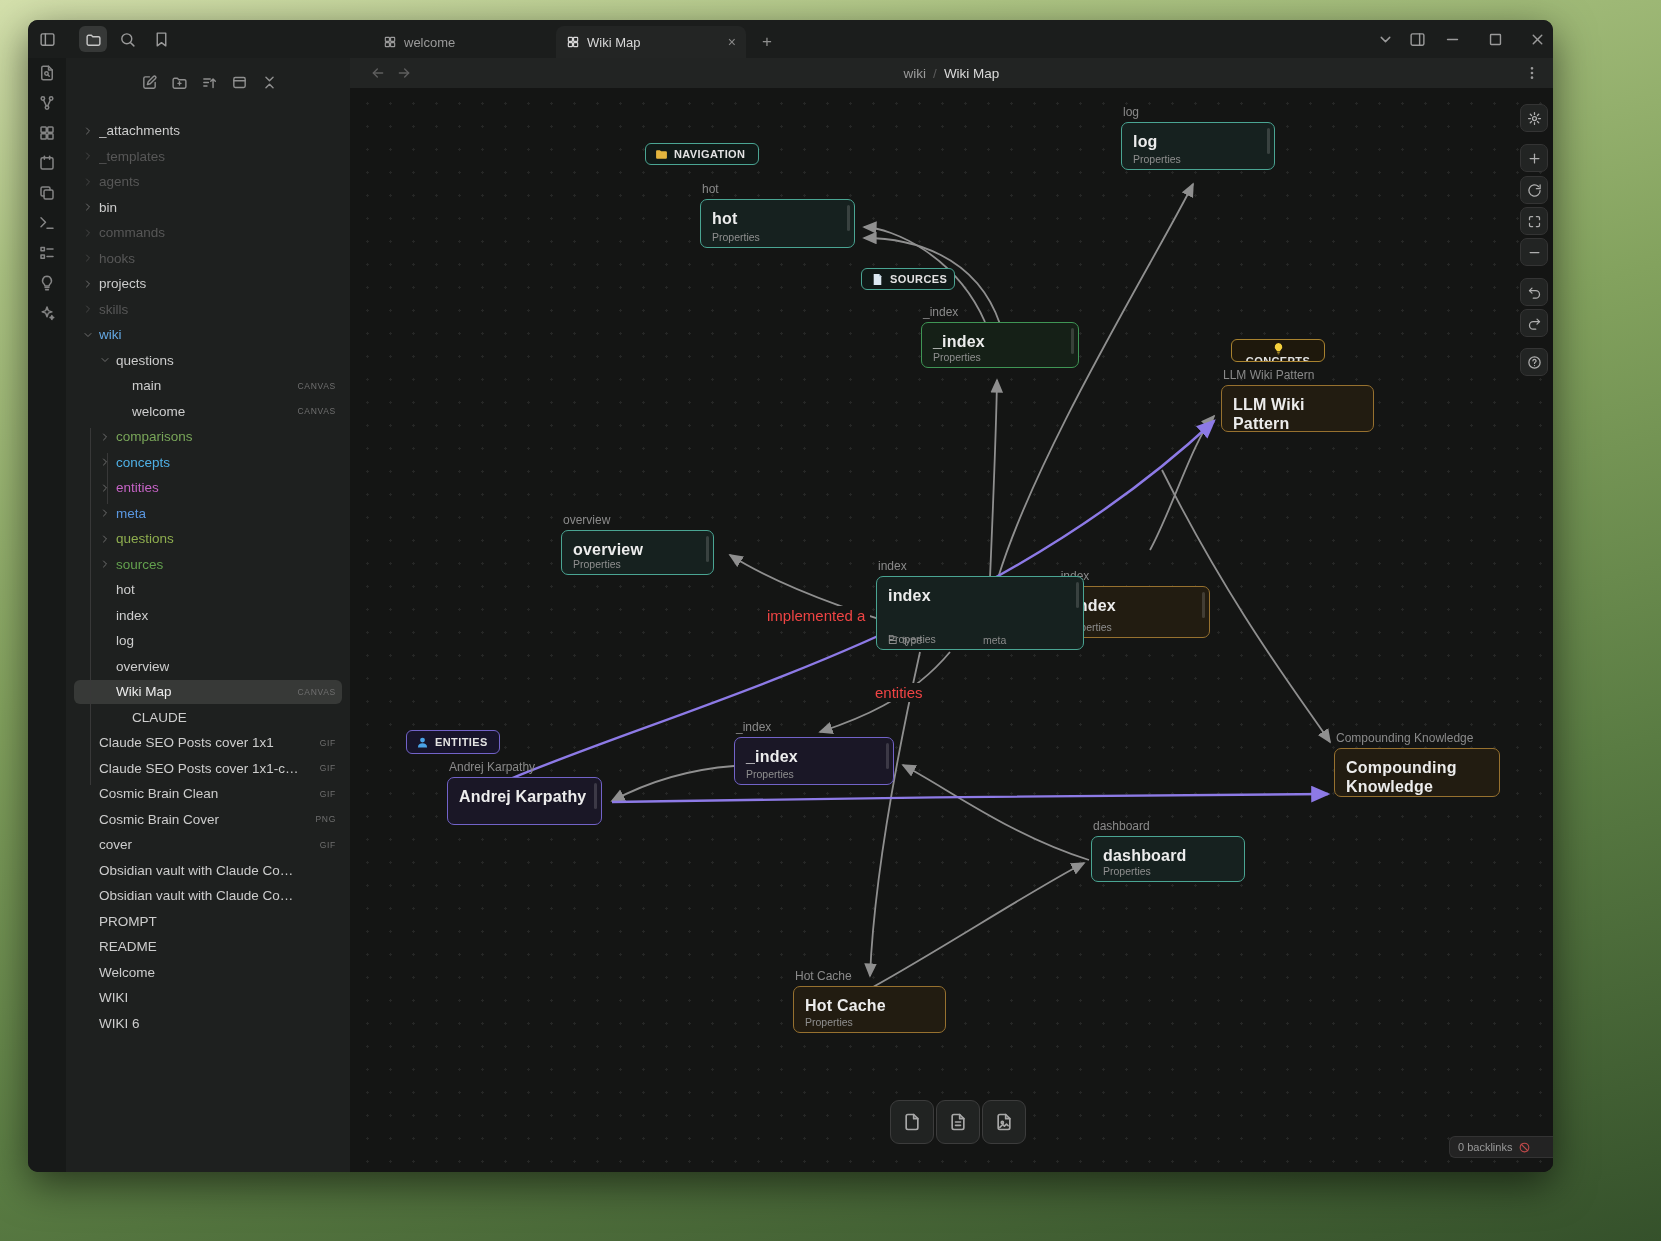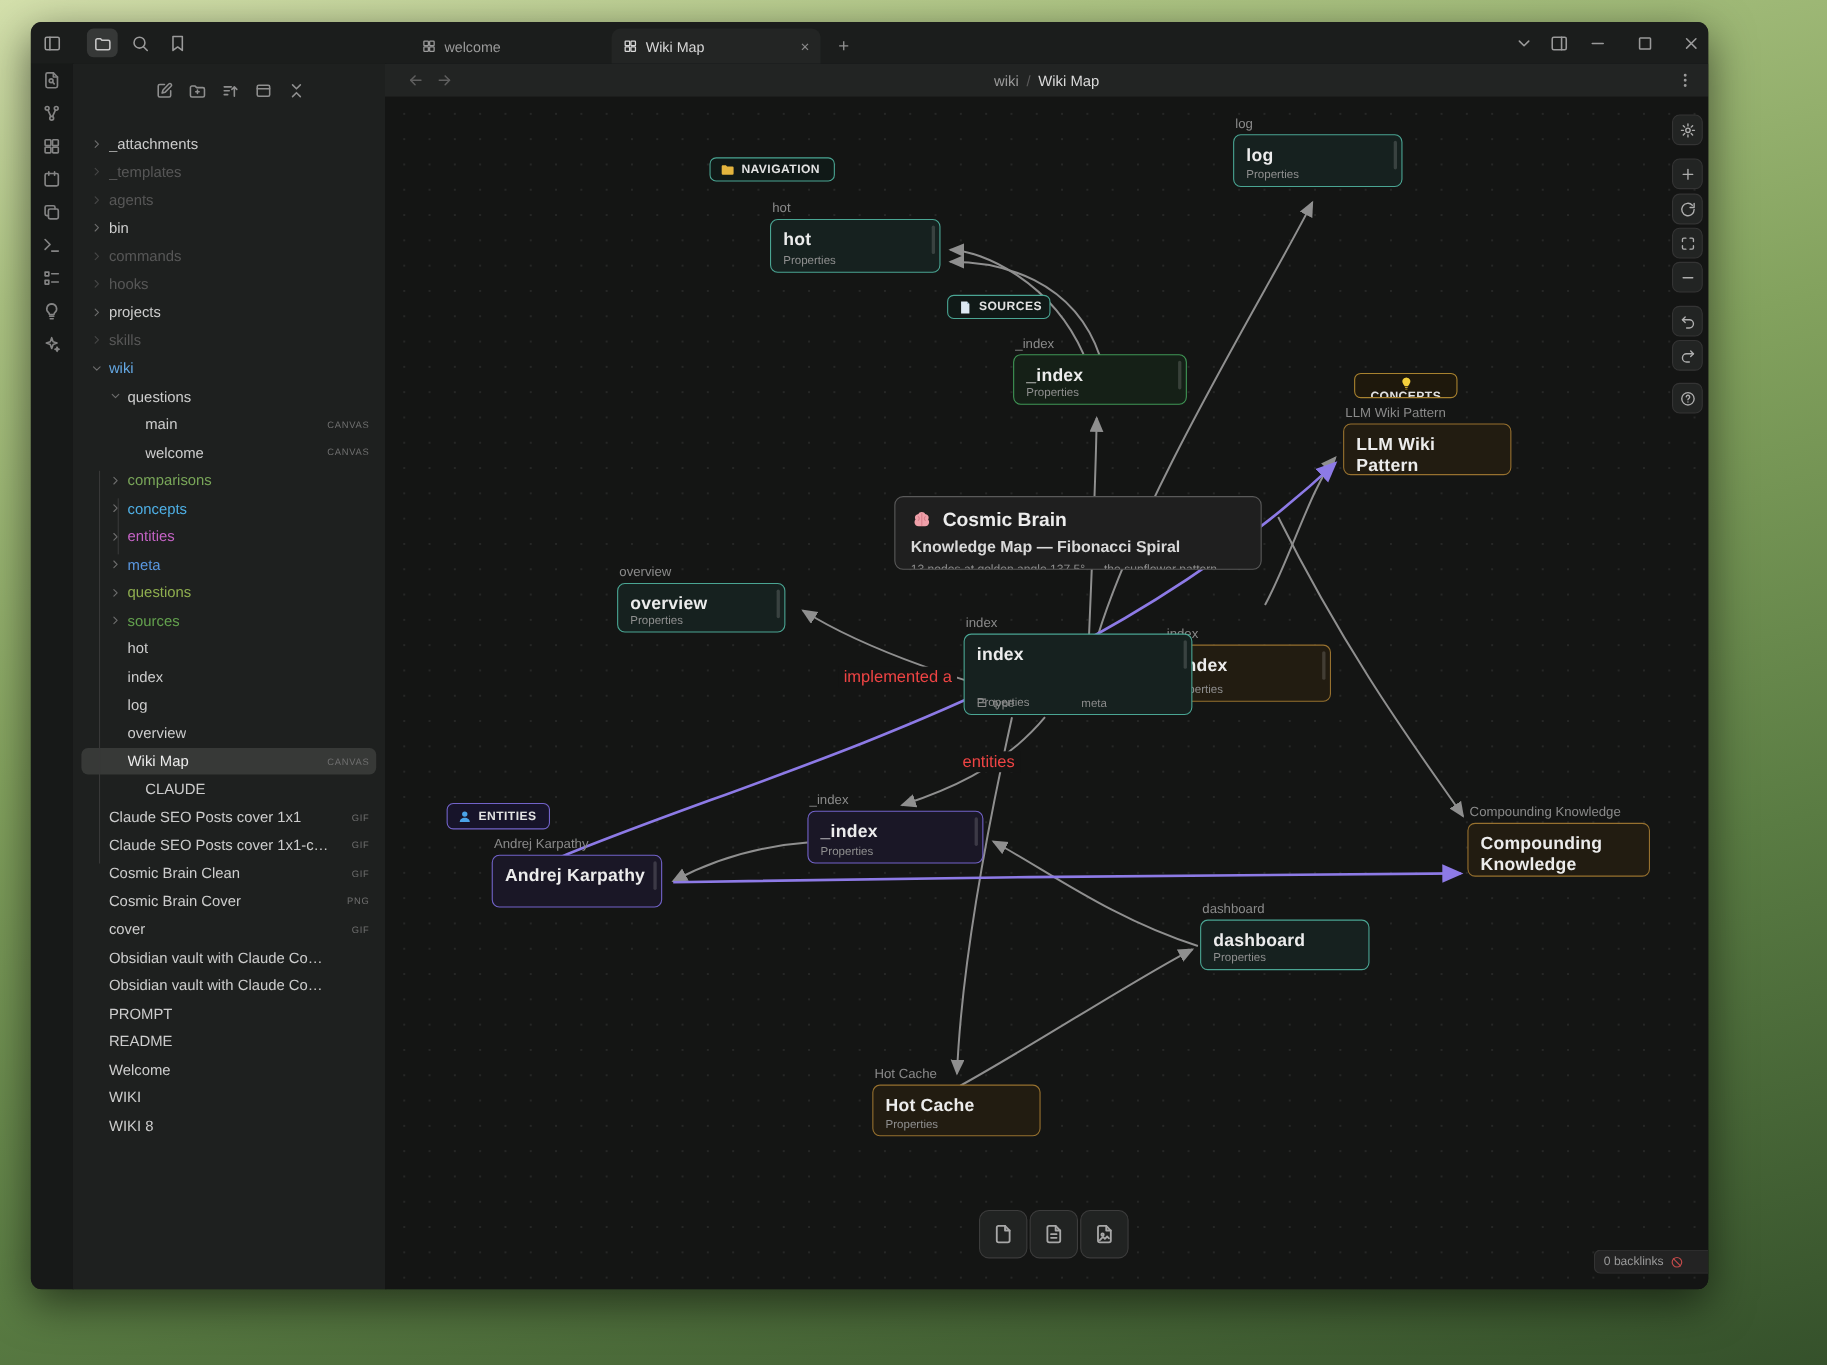--- a/index.html
+++ b/index.html
@@ -468,21 +468,21 @@
         <div class="trow">
           <span class="lbl" style="left:33px;">README</span>
         </div>
         <div class="trow">
           <span class="lbl" style="left:33px;">Welcome</span>
         </div>
         <div class="trow">
           <span class="lbl" style="left:33px;">WIKI</span>
         </div>
         <div class="trow">
-          <span class="lbl" style="left:33px;">WIKI 8</span>
+          <span class="lbl" style="left:33px;">WIKI 6</span>
         </div>
       </div>
     <div class="guide" style="left:24px;top:370px;height:357px;"></div>
     <div class="guide" style="left:41px;top:395px;height:51px;"></div>
   </div>
 
   <div class="main">
     <div class="main-header">
       <span class="mh-ic" style="left:18px;">
           <svg class="ic" viewBox="0 0 24 24">
@@ -641,33 +641,20 @@
         <div class="nlabel" style="left: 743px; top: 731px;">dashboard</div>
         <div class="cnode c-teal" style="left: 741px; top: 748px; width: 154px; height: 46px;">
           <div class="t">dashboard</div>
           <div class="props">Properties</div>
         </div>
         <div class="nlabel" style="left: 445px; top: 881px;">Hot Cache</div>
         <div class="cnode c-orange" style="left: 443px; top: 898px; width: 153px; height: 47px;">
           <div class="t">Hot Cache</div>
           <div class="props">Properties</div>
         </div>
-        <div class="card" style="left: 463px; top: 363px; width: 334px; height: 67px;">
-          <div class="ct">
-            <span style="display:flex">
-              <svg class="ic" viewBox="0 0 24 24">
-                <path fill="#efa0a9" stroke="none" d="M12 3c-2 0-3 .8-3.6 2C6 5.3 4.5 7 4.5 9c0 .8.2 1.5.6 2.2C4.4 12 4 13 4 14c0 2.5 2 4.5 4.5 4.5h7c2.5 0 4.5-2 4.5-4.5 0-1-.4-2-1.1-2.8.4-.7.6-1.4.6-2.2 0-2-1.5-3.7-3.9-4C15 3.8 14 3 12 3z"></path>
-                <path stroke="#d87f8c" stroke-width="1.2" fill="none" d="M12 4.5v13M8.2 8c1.4 1.1 1.4 3 0 4.1M15.8 8c-1.4 1.1-1.4 3 0 4.1"></path>
-              </svg>
-            </span>
-            <span>Cosmic Brain</span>
-          </div>
-          <div class="cs">Knowledge Map — Fibonacci Spiral</div>
-          <div class="cd">13 nodes at golden angle 137.5° — the sunflower pattern</div>
-        </div>
         <div class="edge-label" style="left: 412px; top: 518px;">implemented a</div>
         <div class="edge-label" style="left: 520px; top: 595px;">entities</div>
         <div class="ctl" style="left: 1170px; top: 16px;">
           <svg class="ic" viewBox="0 0 24 24">
             <circle cx="12" cy="12" r="3.2"></circle>
             <path d="M12 2.5v3M12 18.5v3M2.5 12h3M18.5 12h3M5.2 5.2l2.1 2.1M16.7 16.7l2.1 2.1M18.8 5.2l-2.1 2.1M7.3 16.7l-2.1 2.1"></path>
           </svg>
         </div>
         <div class="ctl" style="left: 1170px; top: 56px;">
           <svg class="ic" viewBox="0 0 24 24">

